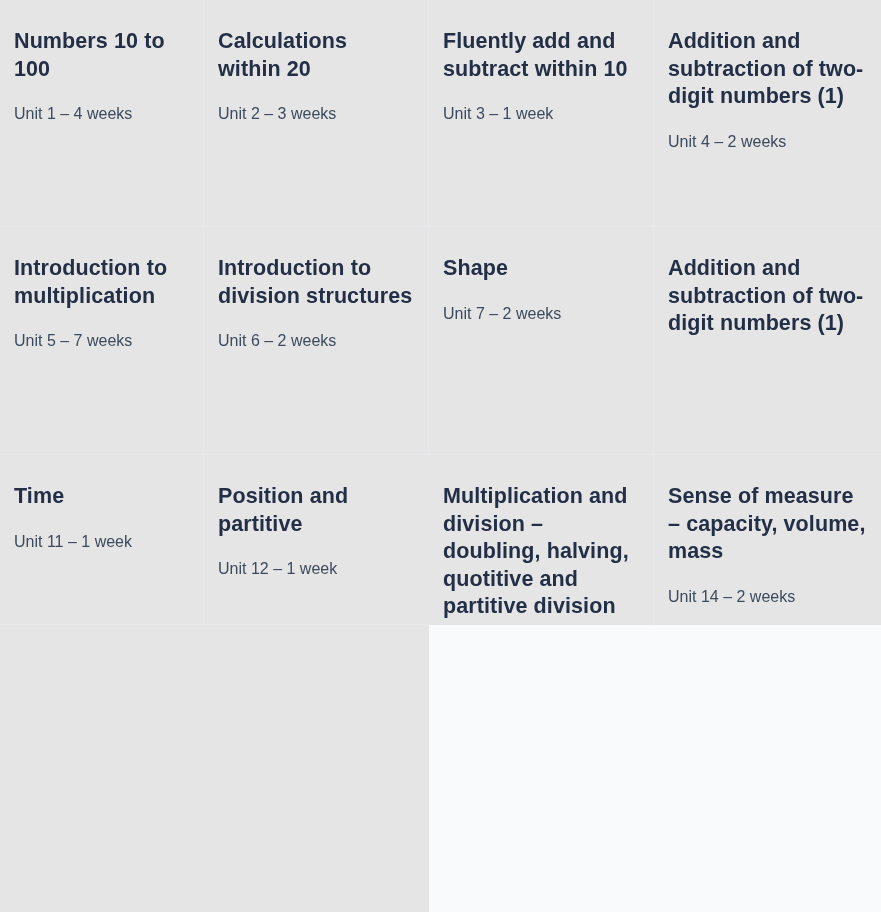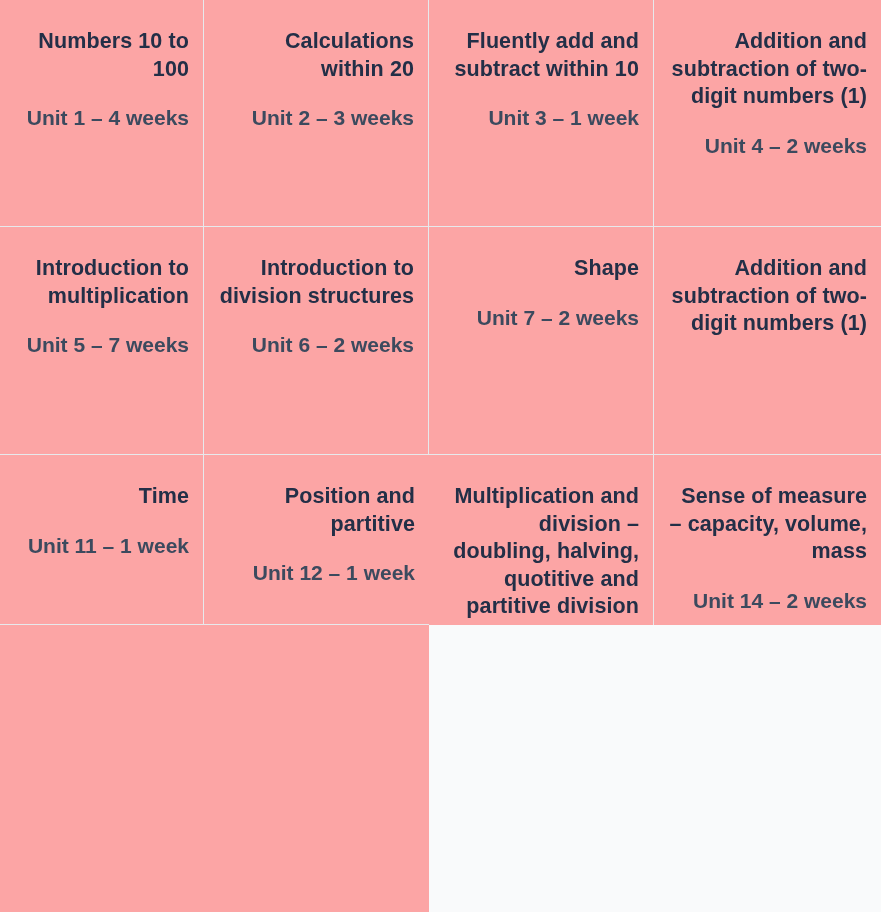--- a/index.html
+++ b/index.html
@@ -16,24 +16,24 @@
   #curriculum-grid {
     width: 881px;
     height: 912px;
     display: grid;
     grid-template-columns: 204px 225px 225px 227px;
     grid-template-rows: 227px 228px 170px 287px;
     background: #f9fafb;
     box-sizing: border-box;
   }
   .unit-cell {
-    background: #fca5a5;
+    background: #e5e5e5;
     box-sizing: border-box;
     padding: 28px 14px 8px 14px;
-    text-align: right;
+    text-align: left;
     position: relative;
     overflow: hidden;
     border-right: 1px solid #e7e9ec;
     border-bottom: 1px solid #e7e9ec;
   }
   .unit-cell.col-last {
     border-right: none;
   }
   .unit-cell.row-last {
     border-bottom: none;
@@ -44,22 +44,22 @@
   .unit-title {
     font-size: 21.5px;
     font-weight: 700;
     line-height: 1.28;
     color: #232f47;
     letter-spacing: 0.1px;
     margin: 0 0 20px 0;
     word-wrap: break-word;
   }
   .unit-meta {
-    font-size: 21px;
-    font-weight: 700;
+    font-size: 16px;
+    font-weight: 400;
     line-height: 1.4;
     color: #3c4a5e;
     margin: 0;
   }
 </style>
 </head>
 <body>
 
 <div id="curriculum-grid">
 

